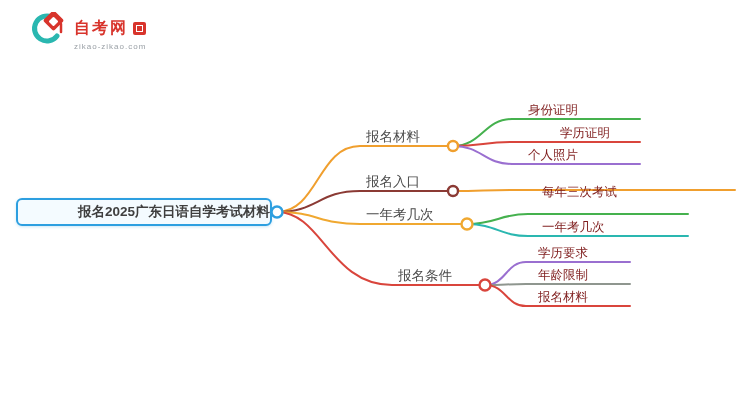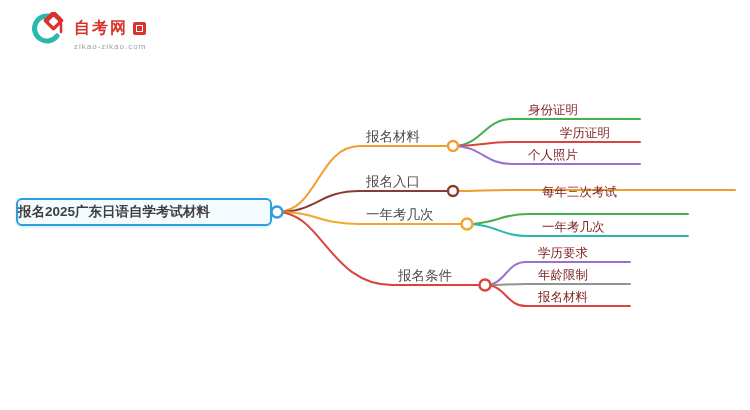--- a/index.html
+++ b/index.html
@@ -13,21 +13,21 @@
   .logo-text-wrap{padding-top:6px;}
   .logo-title-row{display:flex;align-items:center;gap:5px;}
   .logo-title{font-size:16px;font-weight:bold;color:#d8342c;letter-spacing:2px;}
   .logo-badge{width:13px;height:13px;background:#d8342c;border-radius:2px;display:flex;align-items:center;justify-content:center;}
   .logo-badge-inner{width:5px;height:5px;border:1.5px solid #ffffff;}
   .logo-subtitle{font-size:8px;color:#9aa0a6;letter-spacing:1px;margin-top:3px;}
   
   .node{position:absolute;white-space:nowrap;color:#4a4a4a;}
   .root-node{
     left:16px;top:198px;width:252px;height:24px;line-height:24px;
-    text-align:left;font-size:13.5px;font-weight:bold;color:#3f3f3f;
+    text-align:right;font-size:13.5px;font-weight:bold;color:#3f3f3f;
     background:#f4fbff;border:2px solid #2d9fe0;border-radius:6px;
     box-shadow:0 1px 3px rgba(45,159,224,.25);
   }
   .branch-label{font-size:13.5px;color:#4a4a4a;}
   .leaf-label{font-size:12.5px;color:#7f1d1d;}
 </style>
 </head>
 <body>
 
 <div id="stage">

